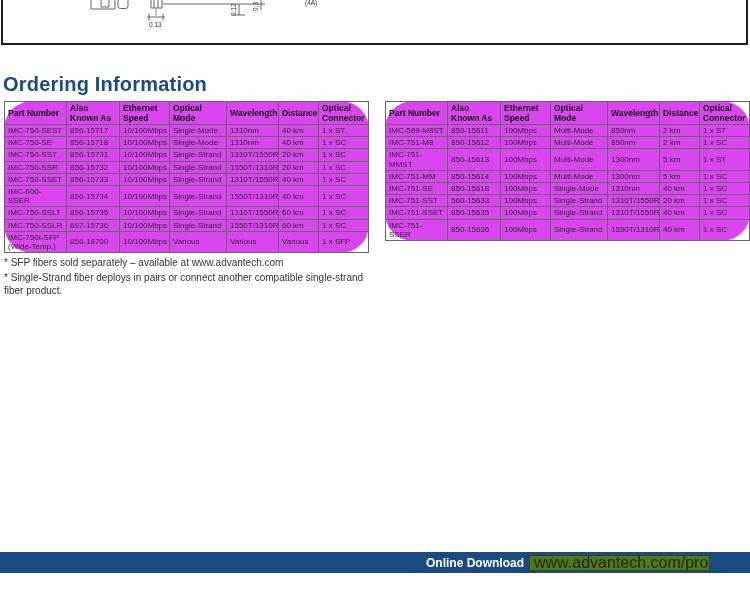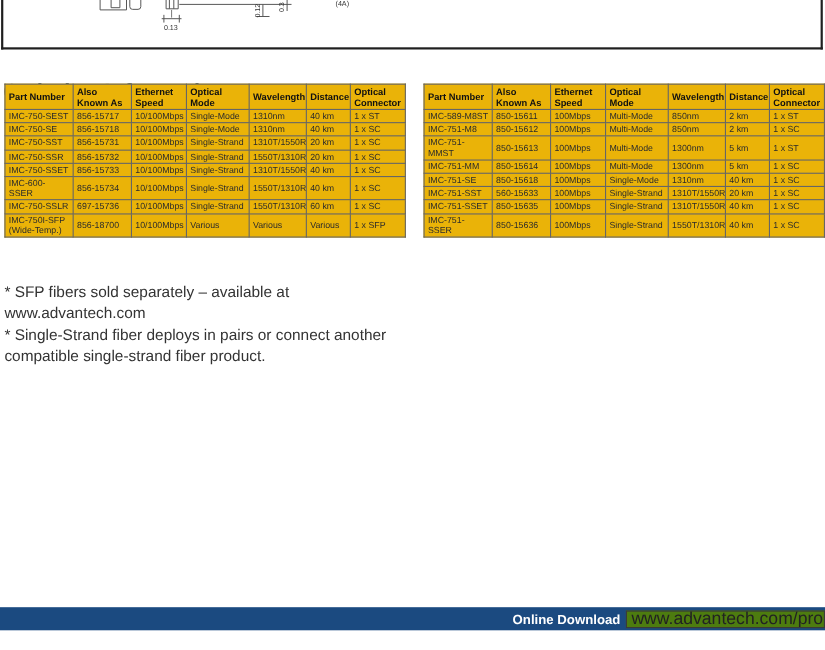--- a/index.html
+++ b/index.html
@@ -19,38 +19,39 @@
   .drawing-box svg { display: block; }
 
   
   .page-title {
     position: absolute; top: 58px; left: 3px;
     font-size: 20px; line-height: 26px; font-weight: 800;
     color: var(--accent); letter-spacing: 0.2px;
   }
 
   
-  .ordering-table { position: absolute; top: 76px; border-collapse: collapse; table-layout: fixed; background: #eab308; }
+  .ordering-table { position: absolute; top: 101px; border-collapse: collapse; table-layout: fixed; background: #d946ef; border-radius: 28px; }
   .ordering-table.left { left: 4px; width: 364px; }
   .ordering-table.right { left: 385px; width: 364px; }
   .ordering-table th, .ordering-table td {
     border: 1px solid var(--line); padding: 1px 3px; text-align: left; vertical-align: middle;
     overflow: hidden;
   }
   .ordering-table th { font-size: 8.5px; line-height: 1.18; font-weight: bold; color: #111; height: 21px; }
   .ordering-table td { font-size: 8px; line-height: 1.15; color: #2b2b2b; height: 11px; }
 
   
-  .notes { position: absolute; left: 4px; top: 256px; width: 376px; font-size: 14px; line-height: 1.35; color: #333; }
+  .notes { position: absolute; left: 4px; top: 256px; width: 376px; font-size: 10px; line-height: 1.35; color: #333; }
   .notes p { margin: 0 0 1px 0; }
 
   
   .footer-bar {
     position: absolute; left: 0; top: 552px; width: 750px; height: 21px;
     background: var(--accent); display: flex; align-items: center; justify-content: flex-end;
+    padding-right: 40px;
   }
   .footer-label { color: #fff; font-weight: bold; font-size: 12px; margin-right: 5px; white-space: nowrap; }
   .footer-url-box {
     background: #4d7c0f; border: 1px solid #3a3a3a; width: 181px; height: 16px;
     display: flex; align-items: center; padding-left: 4px;
     font-size: 16px; color: #222; white-space: nowrap; overflow: hidden;
   }
 </style>
 </head>
 <body>
@@ -151,20 +152,29 @@
         <tr>
           <td>IMC-600-SSER</td>
           <td>856-15734</td>
           <td>10/100Mbps</td>
           <td>Single-Strand</td>
           <td>1550T/1310R</td>
           <td>40 km</td>
           <td>1 x SC</td>
         </tr>
         <tr>
+          <td>IMC-750-SSLT</td>
+          <td>856-15735</td>
+          <td>10/100Mbps</td>
+          <td>Single-Strand</td>
+          <td>1310T/1550R</td>
+          <td>60 km</td>
+          <td>1 x SC</td>
+        </tr>
+        <tr>
           <td>IMC-750-SSLR</td>
           <td>697-15736</td>
           <td>10/100Mbps</td>
           <td>Single-Strand</td>
           <td>1550T/1310R</td>
           <td>60 km</td>
           <td>1 x SC</td>
         </tr>
         <tr>
           <td>IMC-750I-SFP (Wide-Temp.)</td>

